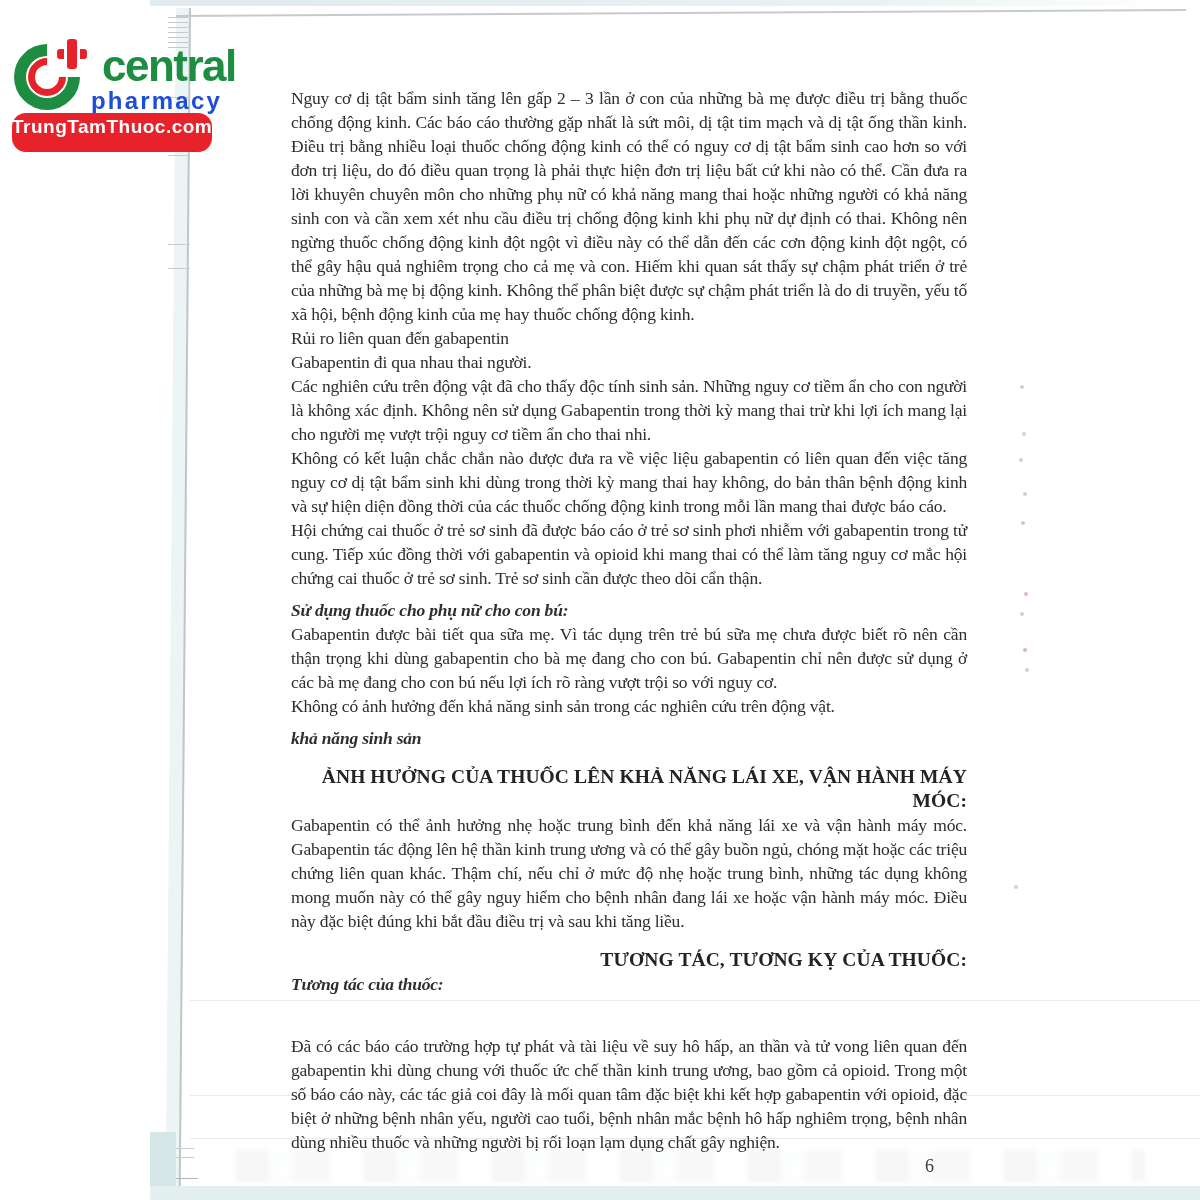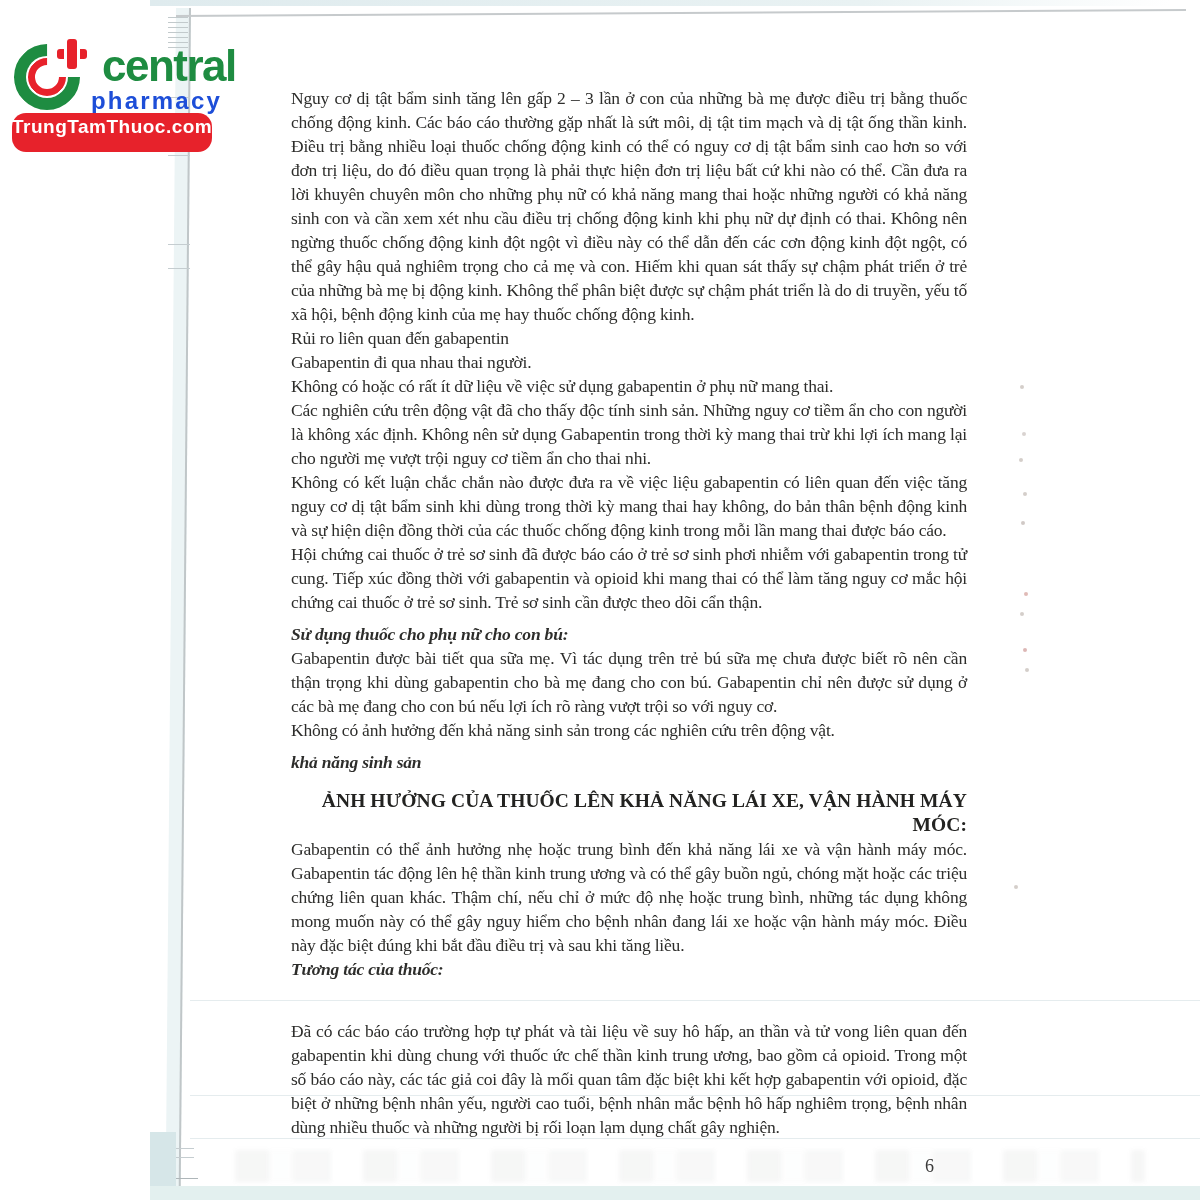--- a/index.html
+++ b/index.html
@@ -109,28 +109,28 @@
     </div>
     <div class="brand">central</div>
     <div class="tagline">pharmacy</div>
     <div class="pill">TrungTamThuoc.com</div>
   </div>
 
   <div class="abs doc-body">
       <div class="blk blk-p">Nguy cơ dị tật bẩm sinh tăng lên gấp 2 – 3 lần ở con của những bà mẹ được điều trị bằng thuốc chống động kinh. Các báo cáo thường gặp nhất là sứt môi, dị tật tim mạch và dị tật ống thần kinh. Điều trị bằng nhiều loại thuốc chống động kinh có thể có nguy cơ dị tật bẩm sinh cao hơn so với đơn trị liệu, do đó điều quan trọng là phải thực hiện đơn trị liệu bất cứ khi nào có thể. Cần đưa ra lời khuyên chuyên môn cho những phụ nữ có khả năng mang thai hoặc những người có khả năng sinh con và cần xem xét nhu cầu điều trị chống động kinh khi phụ nữ dự định có thai. Không nên ngừng thuốc chống động kinh đột ngột vì điều này có thể dẫn đến các cơn động kinh đột ngột, có thể gây hậu quả nghiêm trọng cho cả mẹ và con. Hiếm khi quan sát thấy sự chậm phát triển ở trẻ của những bà mẹ bị động kinh. Không thể phân biệt được sự chậm phát triển là do di truyền, yếu tố xã hội, bệnh động kinh của mẹ hay thuốc chống động kinh.</div>
       <div class="blk blk-line">Rủi ro liên quan đến gabapentin</div>
       <div class="blk blk-line">Gabapentin đi qua nhau thai người.</div>
-      <div class="blk blk-line">Không có hoặc có rất ít dữ liệu về việc sử dụng gabapentin ở phụ nữ mang thai.</div>
       <div class="blk blk-p">Các nghiên cứu trên động vật đã cho thấy độc tính sinh sản. Những nguy cơ tiềm ẩn cho con người là không xác định. Không nên sử dụng Gabapentin trong thời kỳ mang thai trừ khi lợi ích mang lại cho người mẹ vượt trội nguy cơ tiềm ẩn cho thai nhi.</div>
       <div class="blk blk-p">Không có kết luận chắc chắn nào được đưa ra về việc liệu gabapentin có liên quan đến việc tăng nguy cơ dị tật bẩm sinh khi dùng trong thời kỳ mang thai hay không, do bản thân bệnh động kinh và sự hiện diện đồng thời của các thuốc chống động kinh trong mỗi lần mang thai được báo cáo.</div>
       <div class="blk blk-p">Hội chứng cai thuốc ở trẻ sơ sinh đã được báo cáo ở trẻ sơ sinh phơi nhiễm với gabapentin trong tử cung. Tiếp xúc đồng thời với gabapentin và opioid khi mang thai có thể làm tăng nguy cơ mắc hội chứng cai thuốc ở trẻ sơ sinh. Trẻ sơ sinh cần được theo dõi cẩn thận.</div>
       <div class="blk blk-hi gap">Sử dụng thuốc cho phụ nữ cho con bú:</div>
       <div class="blk blk-p">Gabapentin được bài tiết qua sữa mẹ. Vì tác dụng trên trẻ bú sữa mẹ chưa được biết rõ nên cần thận trọng khi dùng gabapentin cho bà mẹ đang cho con bú. Gabapentin chỉ nên được sử dụng ở các bà mẹ đang cho con bú nếu lợi ích rõ ràng vượt trội so với nguy cơ.</div>
       <div class="blk blk-line">Không có ảnh hưởng đến khả năng sinh sản trong các nghiên cứu trên động vật.</div>
       <div class="blk blk-hi gap">khả năng sinh sản</div>
       <div class="blk blk-hc gap">ẢNH HƯỞNG CỦA THUỐC LÊN KHẢ NĂNG LÁI XE, VẬN HÀNH MÁY MÓC:</div>
       <div class="blk blk-p">Gabapentin có thể ảnh hưởng nhẹ hoặc trung bình đến khả năng lái xe và vận hành máy móc. Gabapentin tác động lên hệ thần kinh trung ương và có thể gây buồn ngủ, chóng mặt hoặc các triệu chứng liên quan khác. Thậm chí, nếu chỉ ở mức độ nhẹ hoặc trung bình, những tác dụng không mong muốn này có thể gây nguy hiểm cho bệnh nhân đang lái xe hoặc vận hành máy móc. Điều này đặc biệt đúng khi bắt đầu điều trị và sau khi tăng liều.</div>
+      <div class="blk blk-hc gap">TƯƠNG TÁC, TƯƠNG KỴ CỦA THUỐC:</div>
       <div class="blk blk-hi">Tương tác của thuốc:</div>
       <div class="blk blk-p gap">Đã có các báo cáo trường hợp tự phát và tài liệu về suy hô hấp, an thần và tử vong liên quan đến gabapentin khi dùng chung với thuốc ức chế thần kinh trung ương, bao gồm cả opioid. Trong một số báo cáo này, các tác giả coi đây là mối quan tâm đặc biệt khi kết hợp gabapentin với opioid, đặc biệt ở những bệnh nhân yếu, người cao tuổi, bệnh nhân mắc bệnh hô hấp nghiêm trọng, bệnh nhân dùng nhiều thuốc và những người bị rối loạn lạm dụng chất gây nghiện.</div>
     </div>
 
   <div class="abs page-number">6</div>
 </div>
 
 </body></html>

